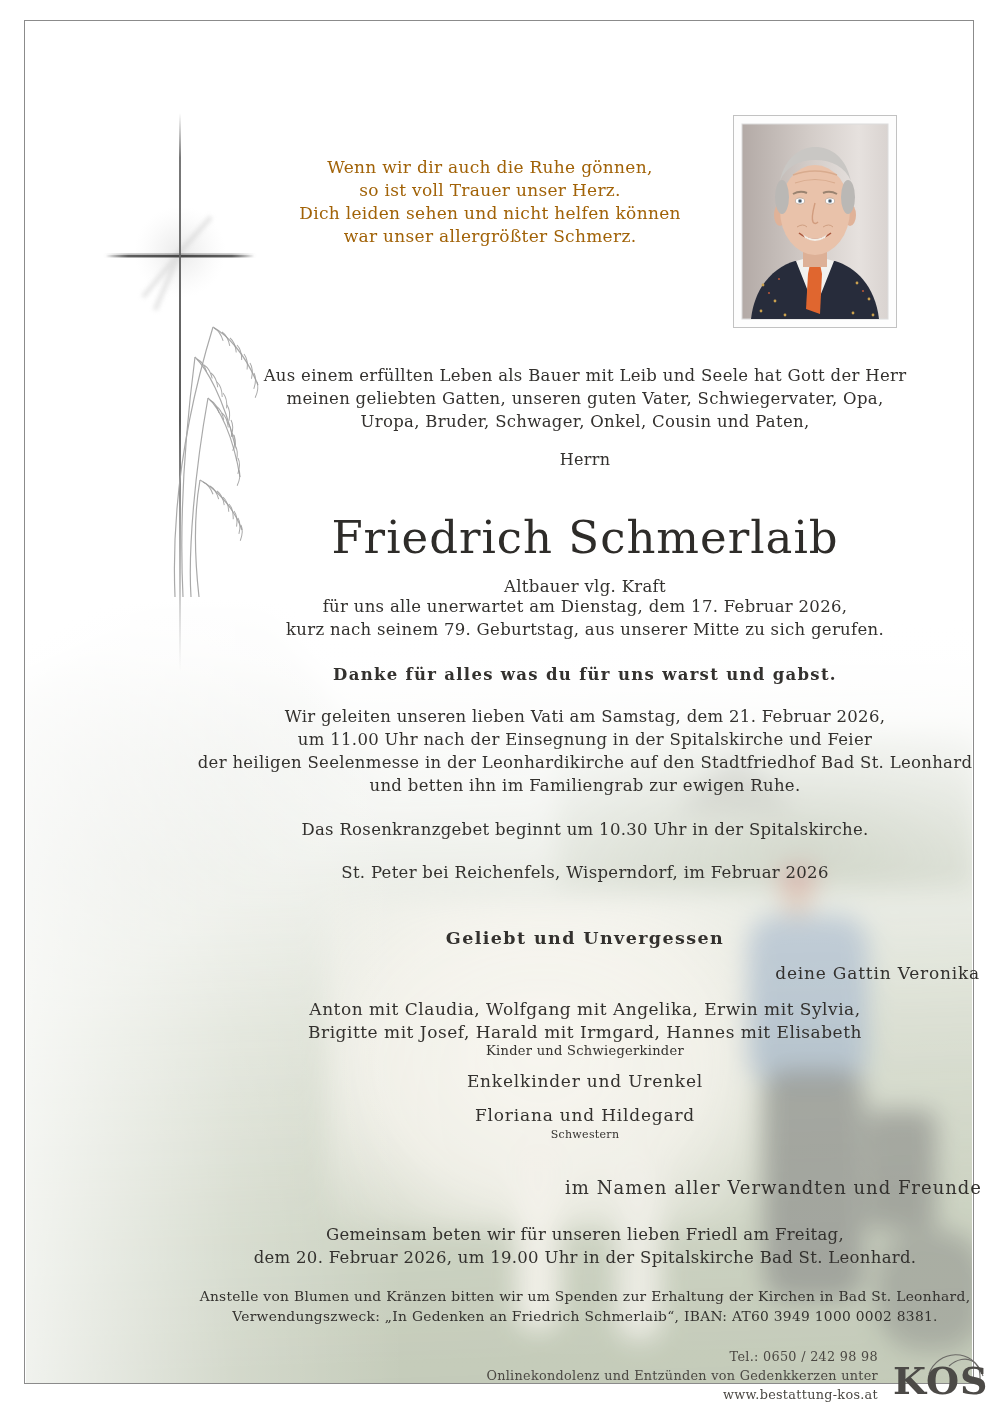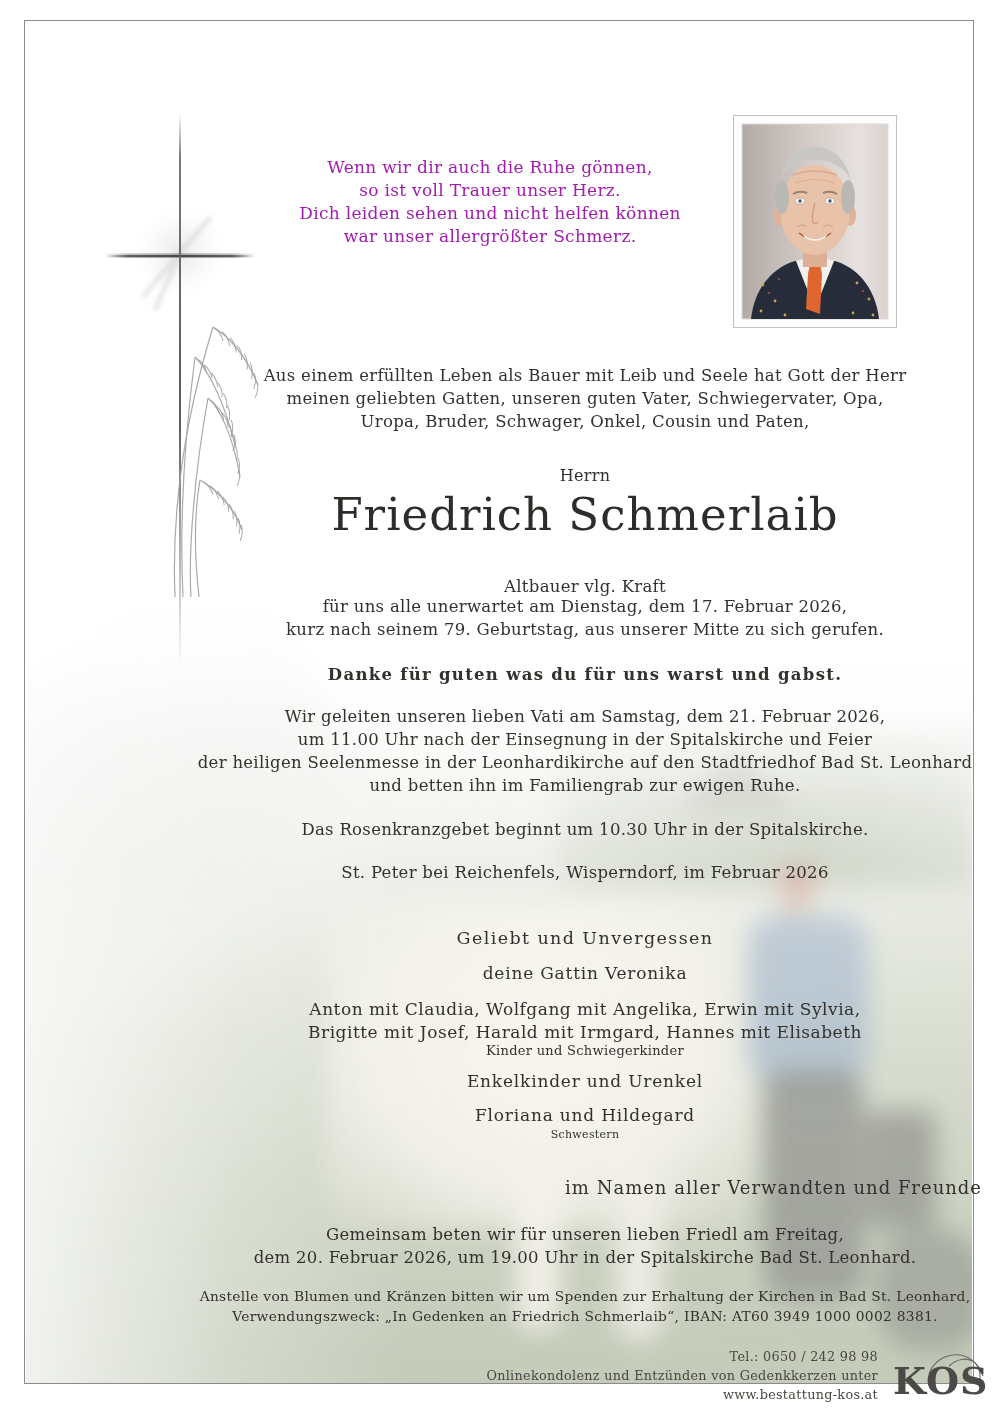--- a/index.html
+++ b/index.html
@@ -42,32 +42,32 @@
     background:
       linear-gradient(to right,rgba(255,255,255,.75) 0%,rgba(255,255,255,.25) 22%,rgba(255,255,255,0) 40%),
       linear-gradient(to bottom,#ffffff 0%,rgba(255,255,255,.93) 7%,rgba(255,255,255,.62) 20%,rgba(255,255,255,.38) 34%,rgba(255,255,255,.28) 55%,rgba(255,255,255,.30) 100%);}
   
   .decor{position:absolute;left:85px;top:105px;z-index:3;}
   
   .portrait{position:absolute;left:733px;top:115px;z-index:4;}
   
   .txt{position:absolute;z-index:6;text-align:center;letter-spacing:.3px;}
   .line{display:block;}
-  .poem{left:250px;top:156px;width:480px;font-size:17px;line-height:23px;color:#a21caf;}
+  .poem{left:250px;top:156px;width:480px;font-size:17px;line-height:23px;color:#a16207;}
   .intro{left:190px;top:364px;width:790px;font-size:16.5px;line-height:23px;}
-  .salutation{left:190px;top:466px;width:790px;font-size:16px;}
-  .name{left:190px;top:489px;width:790px;font-size:45px;line-height:52px;letter-spacing:1px;color:#2e2c29;}
+  .salutation{left:190px;top:450px;width:790px;font-size:16px;}
+  .name{left:190px;top:512px;width:790px;font-size:45px;line-height:52px;letter-spacing:1px;color:#2e2c29;}
   .subtitle{left:190px;top:556px;width:790px;font-size:16.5px;margin-top:21px;}
   .death{left:190px;top:595px;width:790px;font-size:16.5px;line-height:23px;}
   .thanks{left:190px;top:665px;width:790px;font-size:16.5px;font-weight:600;letter-spacing:1.3px;}
   .funeral{left:150px;top:705px;width:870px;font-size:16.5px;line-height:23px;}
   .rosary{left:190px;top:820px;width:790px;font-size:16.5px;}
   .places{left:190px;top:861px;width:790px;font-size:16.5px;line-height:23px;}
-  .beloved{left:190px;top:928px;width:790px;font-size:17.5px;letter-spacing:1.4px;}
-  .wife{left:190px;top:963px;width:790px;font-size:17px;letter-spacing:.8px;}
+  .beloved{left:190px;top:928px;width:790px;font-size:17.5px;letter-spacing:1.4px;font-weight:bold;}
+  .wife{left:190px;top:963px;width:790px;font-size:17px;letter-spacing:.8px;text-align:right;}
   .children{left:190px;top:998px;width:790px;font-size:17px;line-height:23px;letter-spacing:.5px;}
   .children-caption{left:190px;top:1043px;width:790px;font-size:13px;}
   .grandchildren{left:190px;top:1071px;width:790px;font-size:17px;letter-spacing:.8px;}
   .sisters{left:190px;top:1105px;width:790px;font-size:17px;letter-spacing:.8px;}
   .sisters-caption{left:190px;top:1128px;width:790px;font-size:11px;}
   .in-name{left:192px;top:1177px;width:790px;font-size:18px;letter-spacing:1px;text-align:right;}
   .prayer{left:190px;top:1223px;width:790px;font-size:16.5px;line-height:23px;}
   .donation{left:150px;top:1286px;width:870px;font-size:13.8px;line-height:20px;}
   .footer-lines{left:400px;top:1347px;width:478px;text-align:right;font-size:12.8px;line-height:19px;color:#4a4742;}
   .kos-logo{position:absolute;left:891px;top:1344px;z-index:7;}
@@ -250,21 +250,21 @@
 
   <div class="txt salutation">Herrn</div>
   <div class="txt name">Friedrich Schmerlaib</div>
   <div class="txt subtitle">Altbauer vlg. Kraft</div>
 
   <div class="txt death">
     <span class="line">für uns alle unerwartet am Dienstag, dem 17. Februar 2026,</span>
     <span class="line">kurz nach seinem 79. Geburtstag, aus unserer Mitte zu sich gerufen.</span>
   </div>
 
-  <div class="txt thanks">Danke für guten was du für uns warst und gabst.</div>
+  <div class="txt thanks">Danke für alles was du für uns warst und gabst.</div>
 
   <div class="txt funeral">
     <span class="line">Wir geleiten unseren lieben Vati am Samstag, dem 21. Februar 2026,</span>
     <span class="line">um 11.00 Uhr nach der Einsegnung in der Spitalskirche und Feier</span>
     <span class="line">der heiligen Seelenmesse in der Leonhardikirche auf den Stadtfriedhof Bad St. Leonhard</span>
     <span class="line">und betten ihn im Familiengrab zur ewigen Ruhe.</span>
   </div>
 
   <div class="txt rosary">Das Rosenkranzgebet beginnt um 10.30 Uhr in der Spitalskirche.</div>
 

